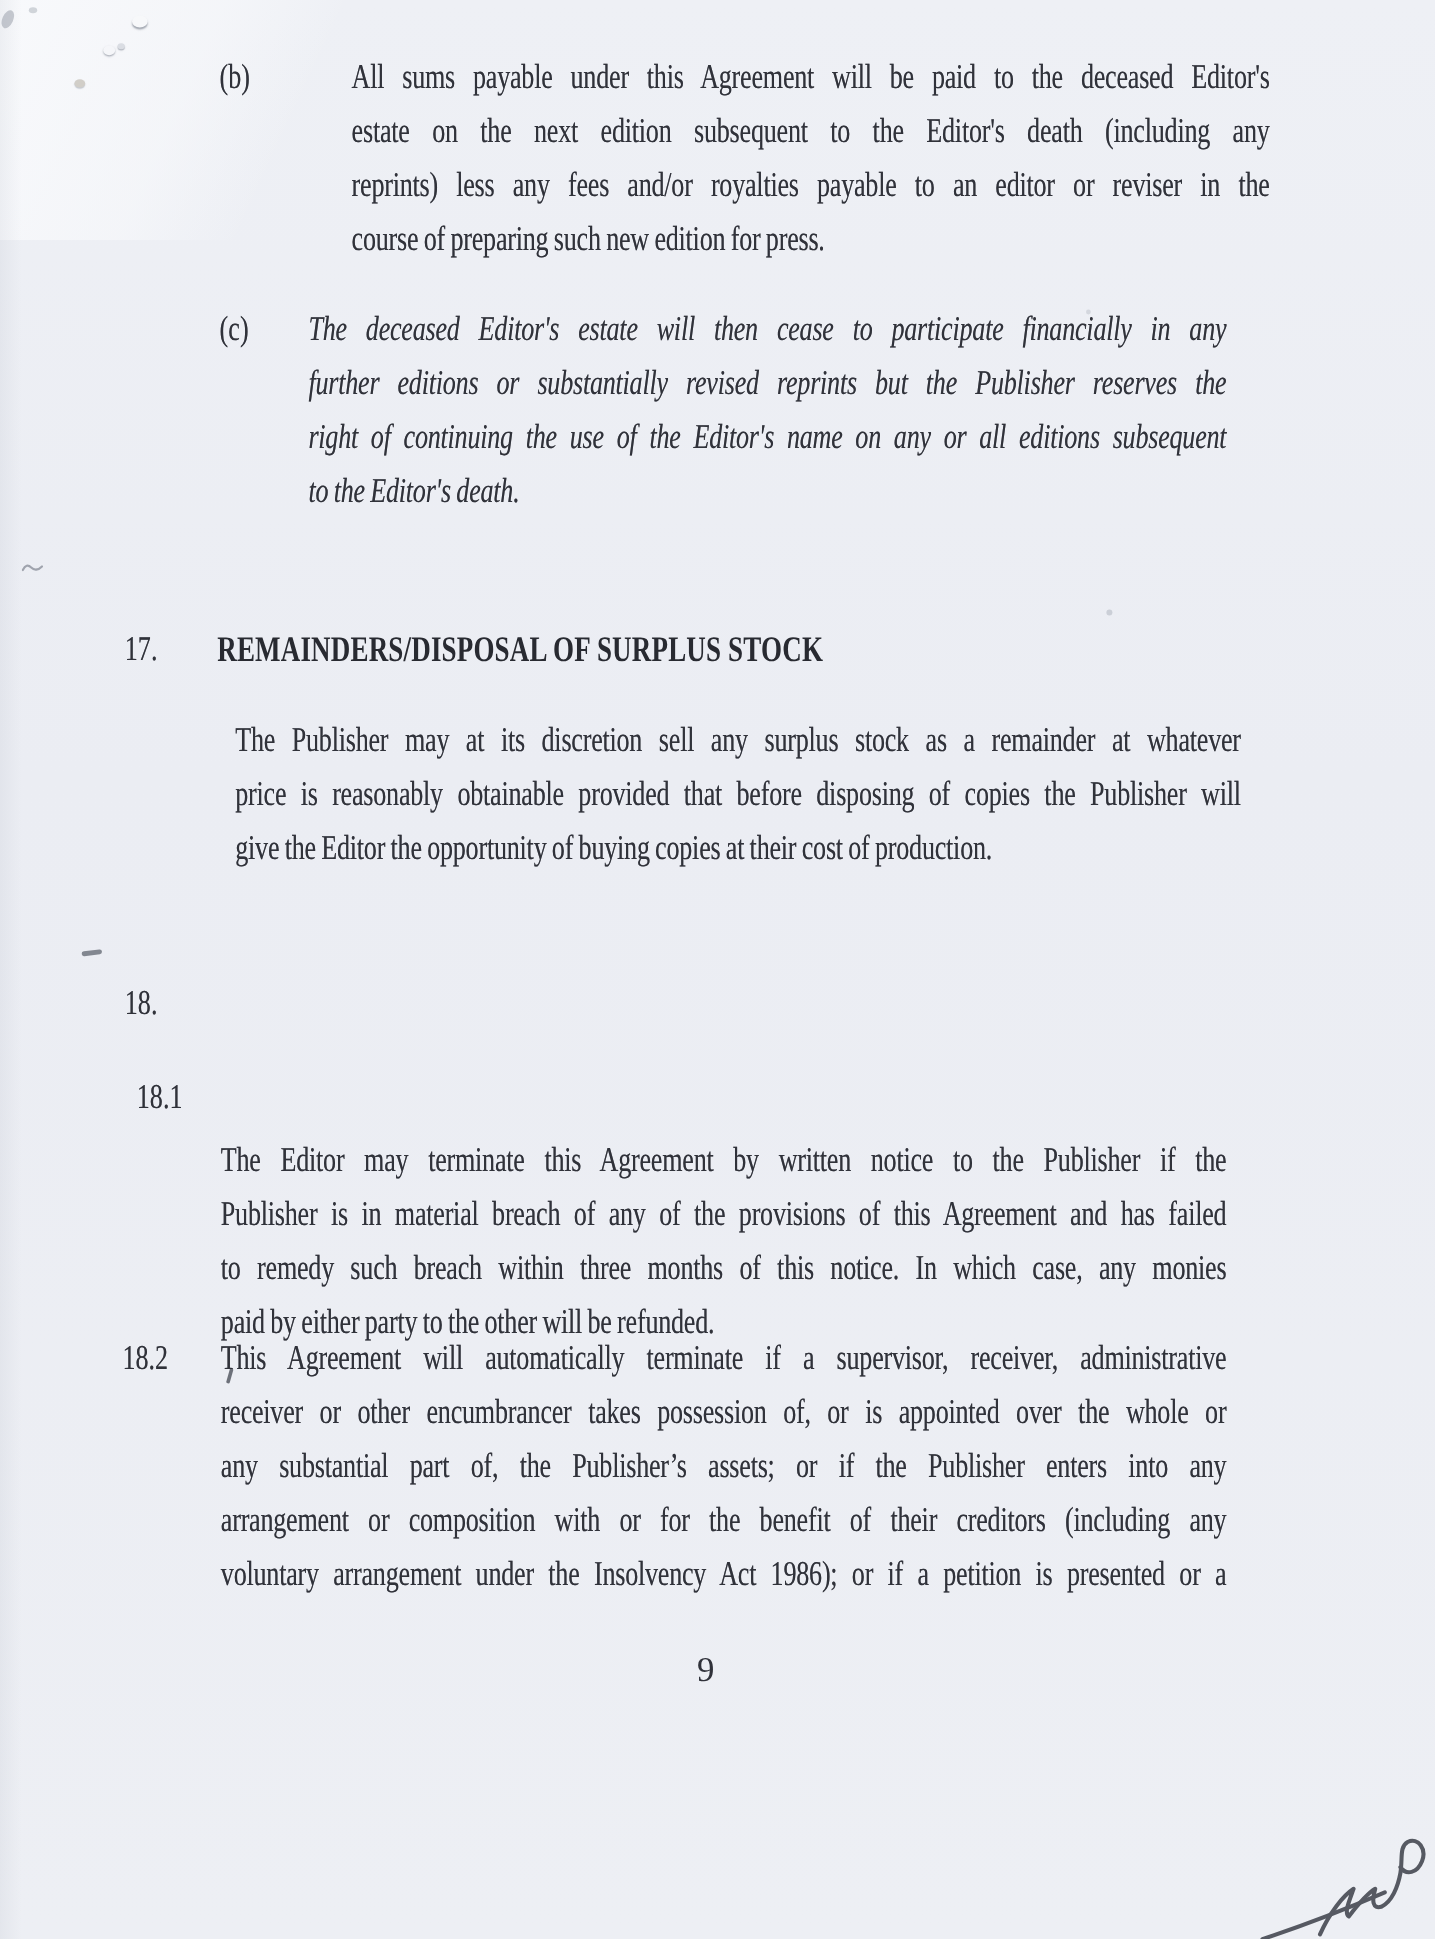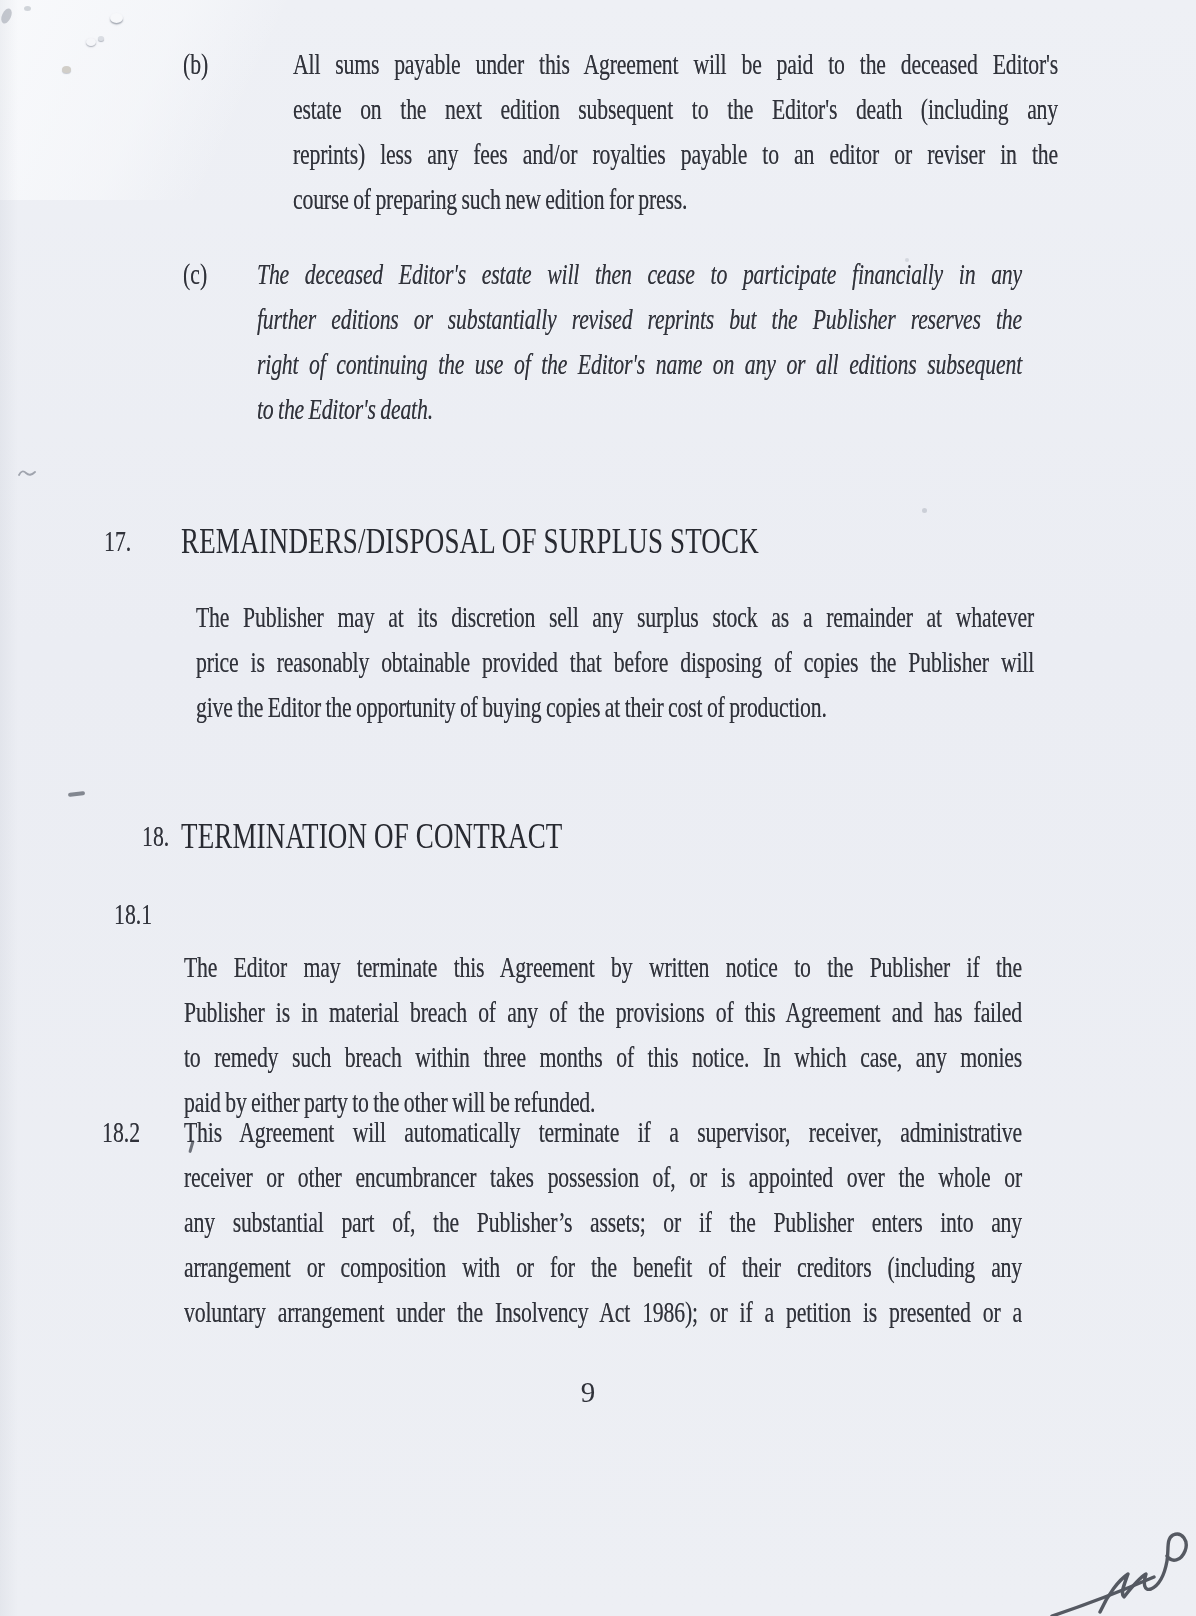--- a/index.html
+++ b/index.html
@@ -19,31 +19,31 @@
   .txt{font-size:29px;line-height:45px;text-shadow:0 0 .6px rgba(48,50,58,.55);}
   .bold{font-weight:normal;}
   .lines .line{
     height:45px;line-height:45px;
     text-align:justify;text-align-last:justify;
     word-spacing:-1px;letter-spacing:-0.25px;
     text-shadow:0 0 .6px rgba(48,50,58,.55);
     font-size:29px;
   }
   .lines[data-last-left="true"] .line.last{text-align-last:left;}
-  .heading{font-size:36px;line-height:45px;font-weight:normal;letter-spacing:.2px;color:#282a31;}
+  .heading{font-size:30px;line-height:45px;font-weight:bold;letter-spacing:.2px;color:#282a31;}
 
   
   .b-label{left:183px;top:42px;}
   .b-text{left:257px;top:42px;width:765px;margin-left:36px;}
   .c-label{left:183px;top:252px;}
   .c-text{left:257px;top:252px;width:765px;font-style:italic;}
   .n17{left:104px;top:519px;}
   .h17{left:181px;top:519px;}
   .p17{left:196px;top:595px;width:838px;}
-  .n18{left:104px;top:814px;margin-left:38px;}
+  .n18{left:104px;top:814px;}
   .h18{left:181px;top:814px;}
   .n181{left:114px;top:892px;}
   .p181{left:184px;top:945px;width:838px;}
   .n182{left:102px;top:1110px;}
   .p182{left:184px;top:1110px;width:838px;}
   .pgnum{left:0;top:1370px;width:1176px;text-align:center;font-size:29px;line-height:45px;}
 
   
   .corner-shade{
     left:-30px;top:-50px;width:460px;height:250px;
@@ -125,23 +125,20 @@
     <div class="sq lines" data-last-left="true">
         <div class="line">The Publisher may at its discretion sell any surplus stock as a remainder at whatever</div>
         <div class="line">price is reasonably obtainable provided that before disposing of copies the Publisher will</div>
         <div class="line last">give the Editor the opportunity of buying copies at their cost of production.</div>
       </div>
   </div>
 
   <div class="abs txt bold n18">
     <span class="sq-inline">18.</span>
   </div>
-  <div class="abs heading h18">
-    <span class="sq-inline">TERMINATION OF CONTRACT</span>
-  </div>
 
   <div class="abs txt n181">
     <span class="sq-inline">18.1</span>
   </div>
   <div class="abs p181">
     <div class="sq lines" data-last-left="true">
         <div class="line">The Editor may terminate this Agreement by written notice to the Publisher if the</div>
         <div class="line">Publisher is in material breach of any of the provisions of this Agreement and has failed</div>
         <div class="line">to remedy such breach within three months of this notice.  In which case, any monies</div>
         <div class="line last">paid by either party to the other will be refunded.</div>

